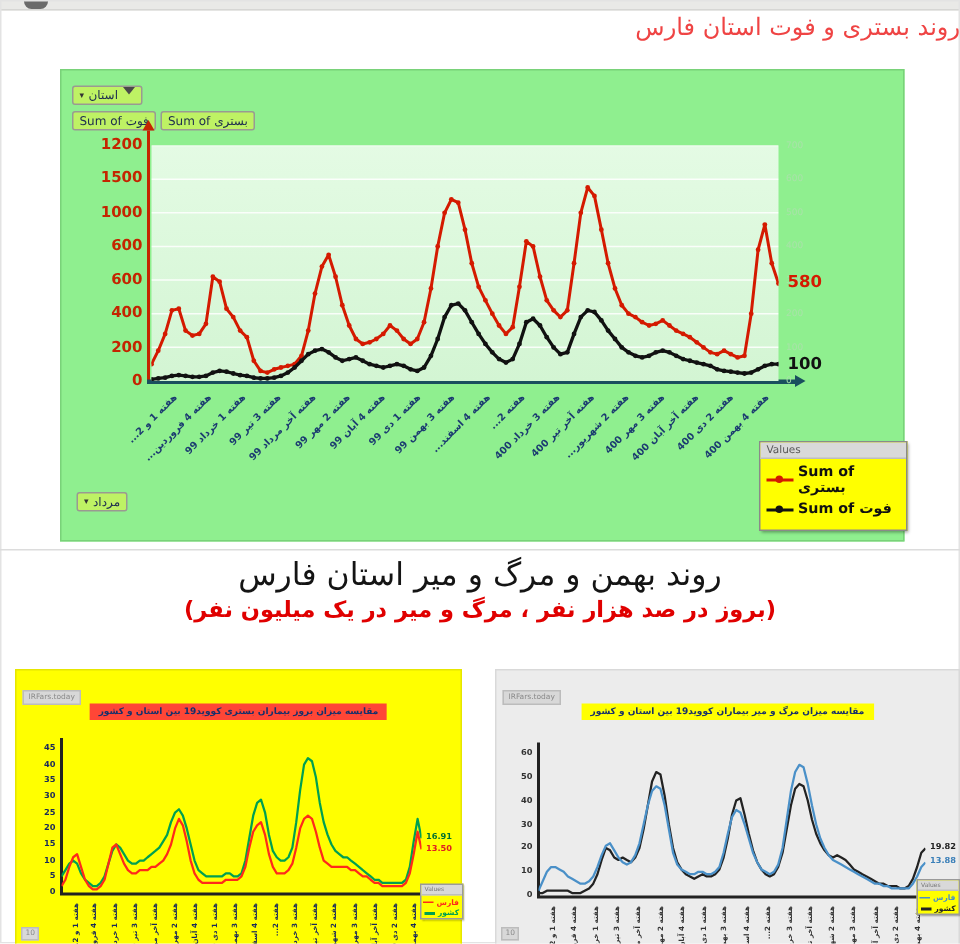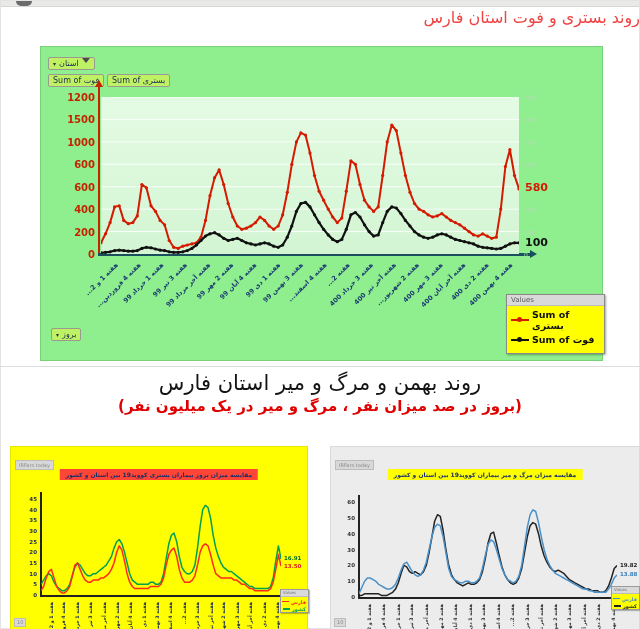--- a/index.html
+++ b/index.html
@@ -360,28 +360,28 @@
       <span class="mk" style="background: rgb(212, 26, 0);"></span>
       <span>Sum of بستری</span>
     </div>
     <div class="lrow">
       <span class="mk" style="background: rgb(17, 17, 17);"></span>
       <span>Sum of فوت</span>
     </div>
   </div>
 
   <div class="chip chip-week">
-    <span>بروز</span>
+    <span>مرداد</span>
     <span class="dd">▾</span>
   </div>
 </div>
 
 <div class="rule"></div>
 <div class="title2">روند بهمن و مرگ و میر استان فارس</div>
-<div class="subtitle2">(بروز در صد میزان نفر ، مرگ و میر در یک میلیون نفر)</div>
+<div class="subtitle2">(بروز در صد هزار نفر ، مرگ و میر در یک میلیون نفر)</div>
 
 <div class="p2">
   <div class="wm">IRFars.today</div>
   <div class="ctitle t2">مقایسه میزان بروز بیماران بستری کووید19 بین استان و کشور</div>
   <div class="ax ax2l"></div>
   <div class="ax ax2b"></div>
   <div class="yticks yt2">
       <div style="bottom: 0%;">0</div>
       <div style="bottom: 11.1111%;">5</div>
       <div style="bottom: 22.2222%;">10</div>

